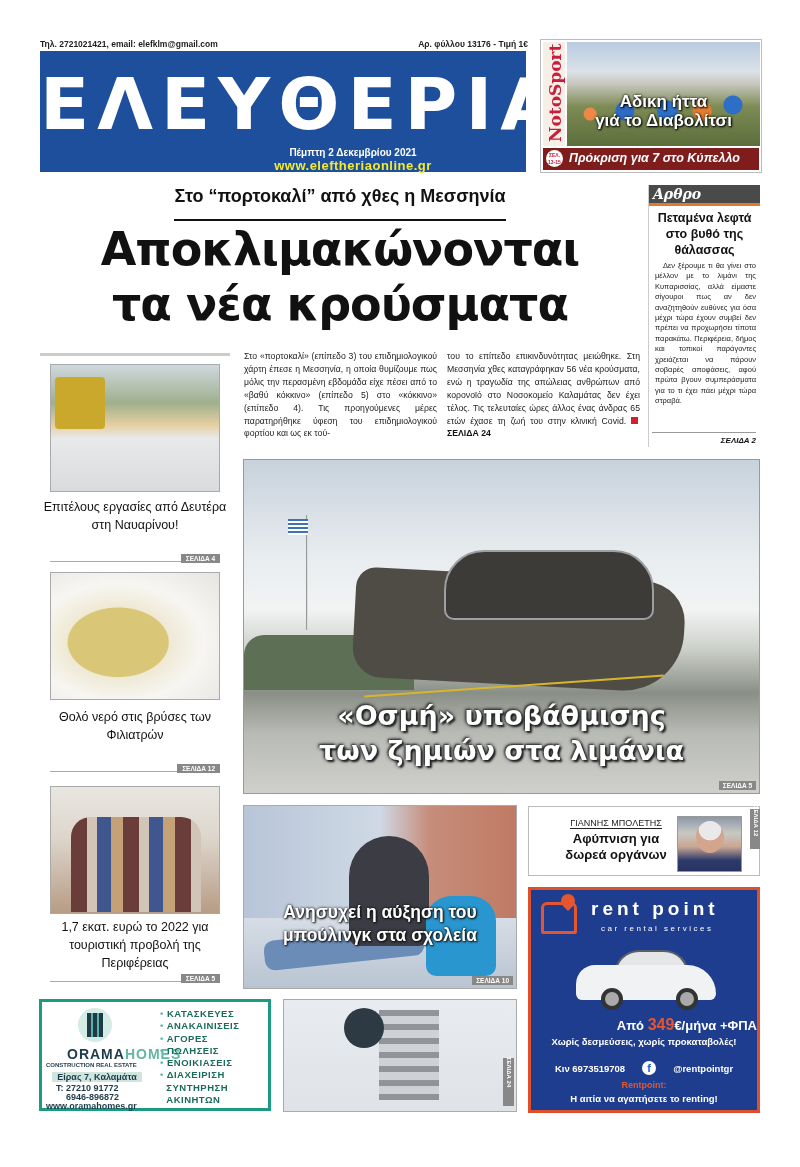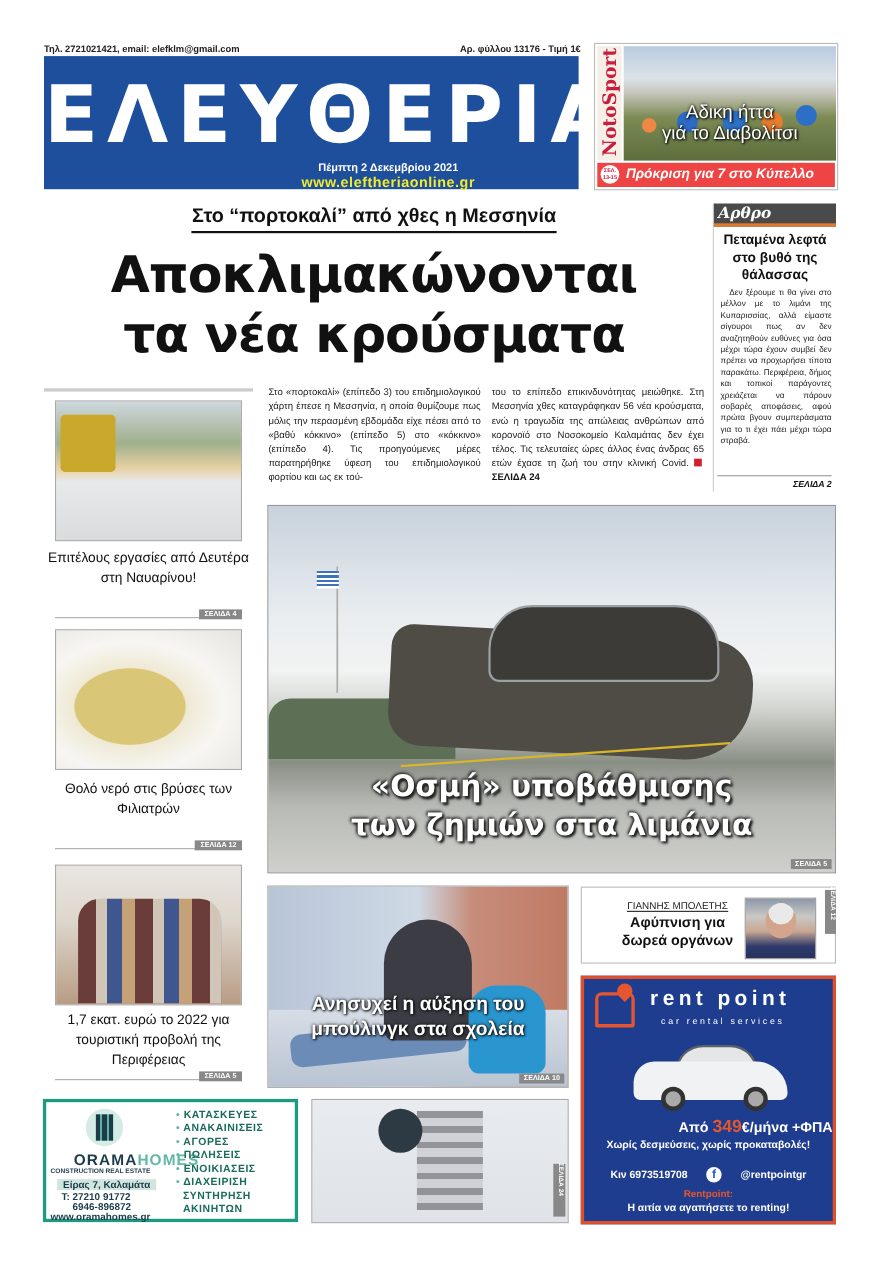--- a/index.html
+++ b/index.html
@@ -20,28 +20,28 @@
   .noto { top: 39px; left: 540px; width: 222px; height: 134px; border: 1px solid #bbb; background: #fff; }
   .noto-side { position: absolute; left: 2px; top: 2px; width: 22px; height: 104px; background: #f6efe7; }
   .noto-side span { position: absolute; left: -38px; top: 40px; width: 100px; transform: rotate(-90deg); color: #c81e3b; font-family: "DejaVu Serif", serif; font-weight: bold; font-size: 17px; }
   .noto-photo { position: absolute; left: 26px; top: 2px; width: 193px; height: 104px; background: linear-gradient(180deg, #b9cbe0 0%, #dbe2e8 28%, #c9c8bf 40%, #7d8b55 62%, #5b6e3c 100%); overflow: hidden; }
   .noto-photo .players { position: absolute; bottom: 8px; left: 0; width: 100%; height: 60px; background:
       radial-gradient(circle at 12% 60%, #e84 0 6px, transparent 7px),
       radial-gradient(circle at 30% 55%, #2e6bc4 0 9px, transparent 10px),
       radial-gradient(circle at 52% 55%, #2d71c7 0 10px, transparent 11px),
       radial-gradient(circle at 70% 55%, #e67d2e 0 9px, transparent 10px),
       radial-gradient(circle at 86% 45%, #2d6ec6 0 9px, transparent 10px); }
-  .noto-headline { position: absolute; left: 26px; top: 52px; width: 193px; text-align: center; color: #fff; font-weight: normal; font-size: 17px; line-height: 19px; text-shadow: 1px 1px 2px #000, 0 0 3px #000; }
-  .noto-bar { position: absolute; left: 2px; top: 108px; width: 216px; height: 22px; background: #ef4444; }
+  .noto-headline { position: absolute; left: 26px; top: 52px; width: 193px; text-align: center; color: #fff; font-weight: bold; font-size: 17px; line-height: 19px; text-shadow: 1px 1px 2px #000, 0 0 3px #000; }
+  .noto-bar { position: absolute; left: 2px; top: 108px; width: 216px; height: 22px; background: #7f1d1d; }
   .noto-badge { position: absolute; left: 3px; top: 2px; width: 17px; height: 17px; border-radius: 50%; background: #fff; color: #c8193c; font-size: 5px; font-weight: bold; text-align: center; line-height: 7px; padding-top: 2px; }
   .noto-bar-text { position: absolute; left: 26px; top: 3px; color: #fff; font-weight: bold; font-style: italic; font-size: 12.5px; }
 
   
   .kicker { top: 186px; left: 40px; width: 600px; text-align: center; }
-  .kicker span { font-weight: bold; font-size: 18px; border-bottom: 2px solid #111; padding-bottom: 4px; margin-top: 13px; }
+  .kicker span { font-weight: bold; font-size: 18px; border-bottom: 2px solid #111; padding-bottom: 13px; margin-top: 13px; }
   .headline { top: 222px; left: 40px; width: 600px; text-align: center; font-family: "DejaVu Sans", sans-serif; font-weight: bold; font-size: 46px; line-height: 55px; letter-spacing: -1px; color: #111; }
 
   
   .article { top: 185px; left: 648px; width: 112px; height: 262px; border-left: 1px solid #ccc; }
   .article-tag { height: 21px; background: #4a4a4a; border-bottom: 3px solid #e07a2c; color: #fff; font-family: "DejaVu Serif", serif; font-style: italic; font-weight: bold; font-size: 14px; padding: 1px 4px; }
   .article-title { text-align: center; font-weight: bold; font-size: 12.5px; line-height: 16px; margin-top: 4px; }
   .article-body { font-size: 7.5px; line-height: 10.4px; text-align: justify; padding: 3px 4px 0 6px; color: #222; text-indent: 8px; }
   .article-page { position: absolute; bottom: 2px; right: 4px; font-size: 8px; font-weight: bold; font-style: italic; border-top: 1px solid #999; width: 104px; text-align: right; padding-top: 3px; }
 
   

